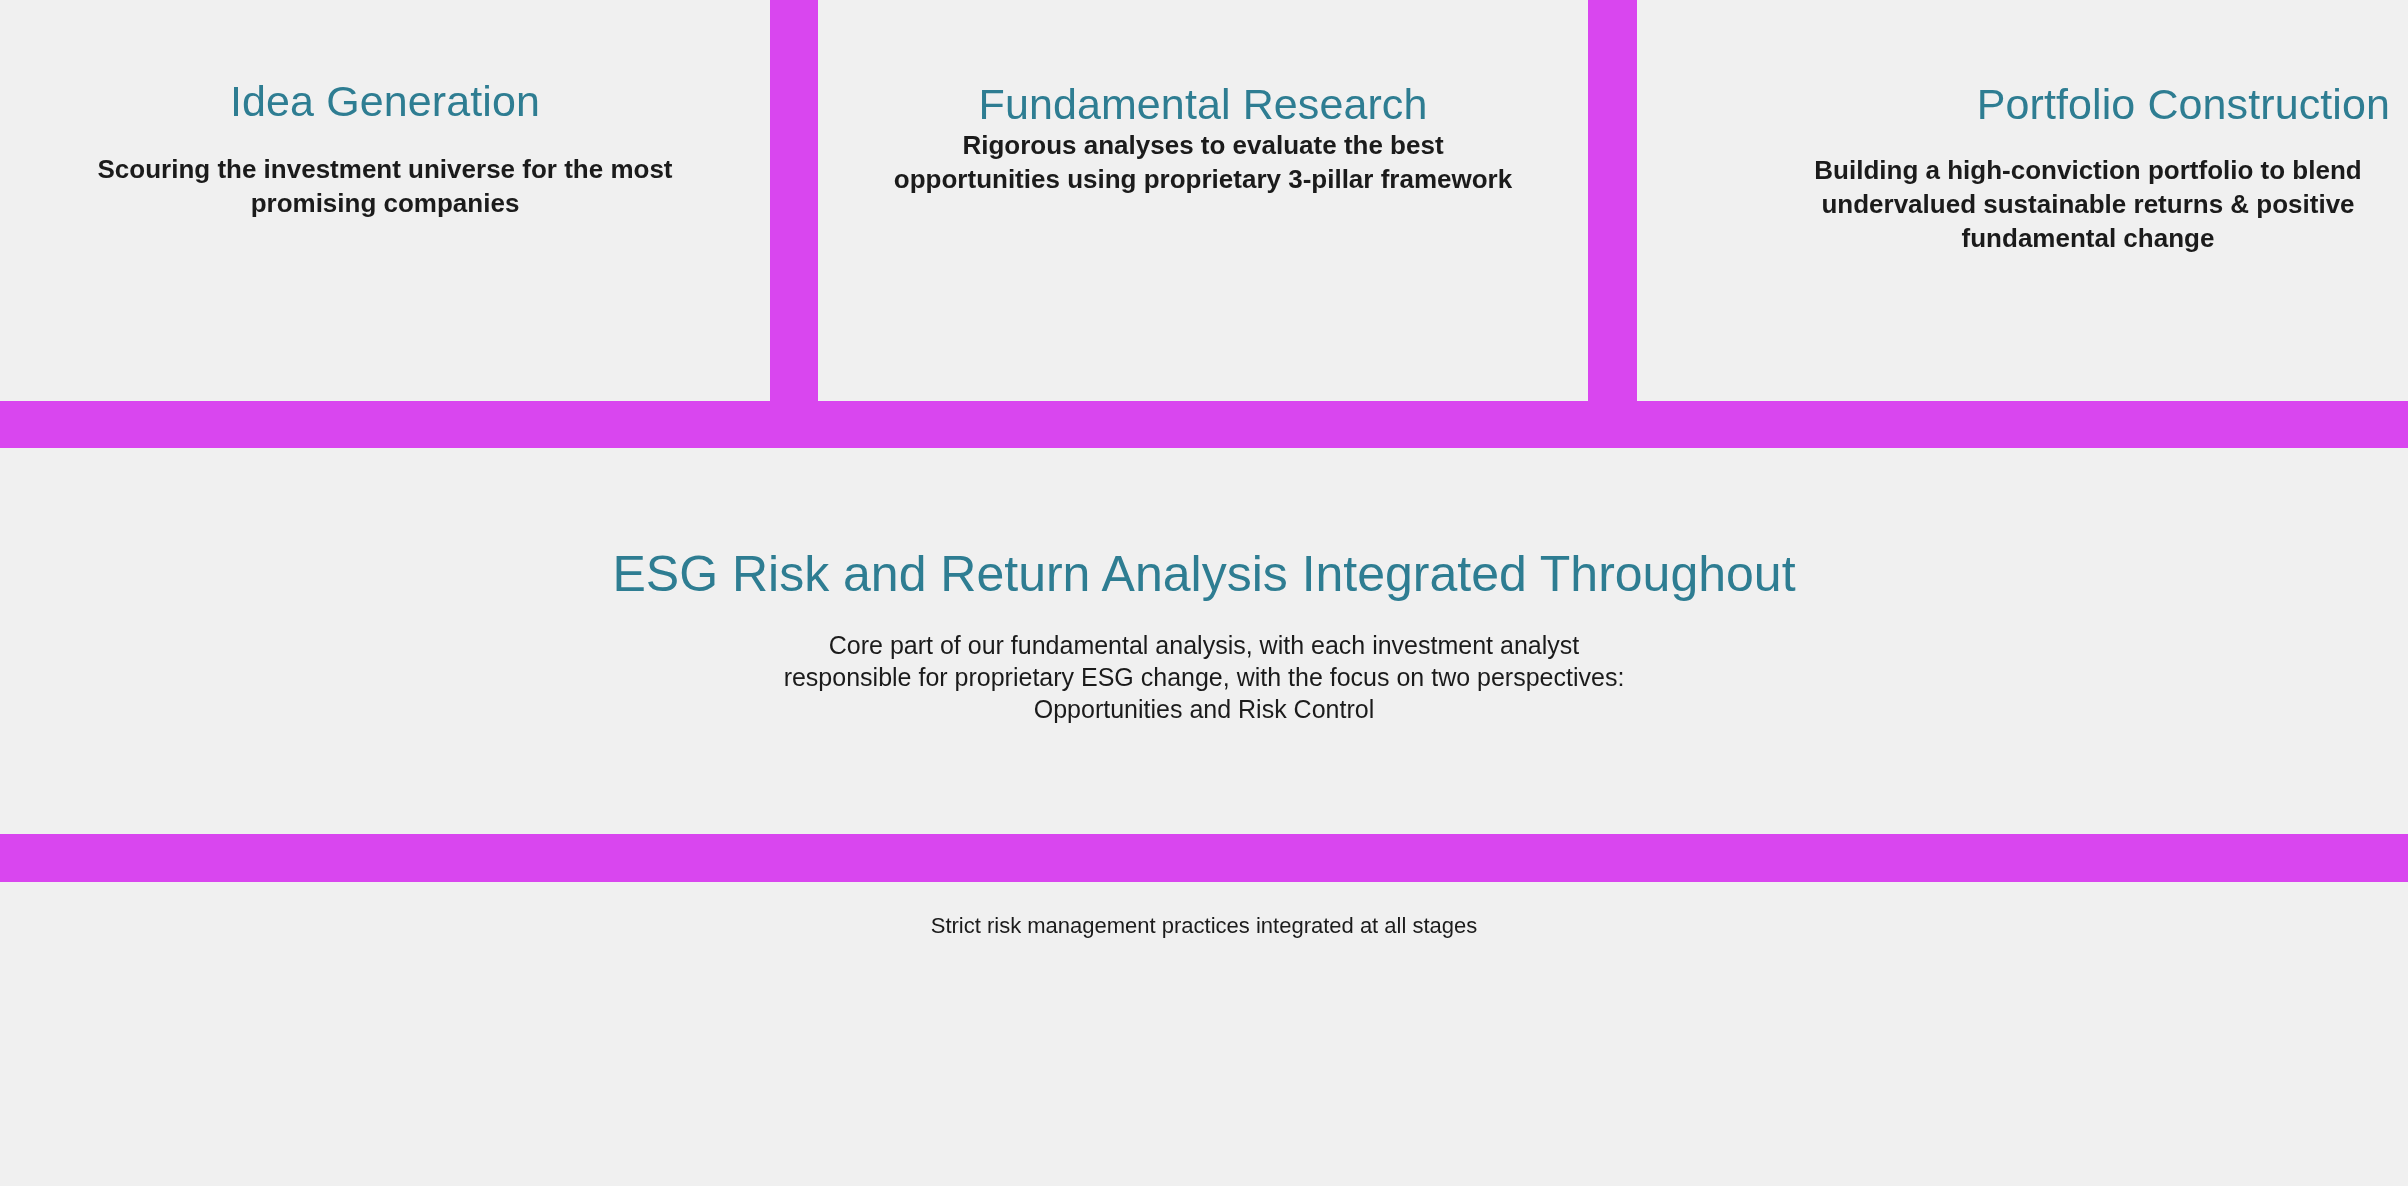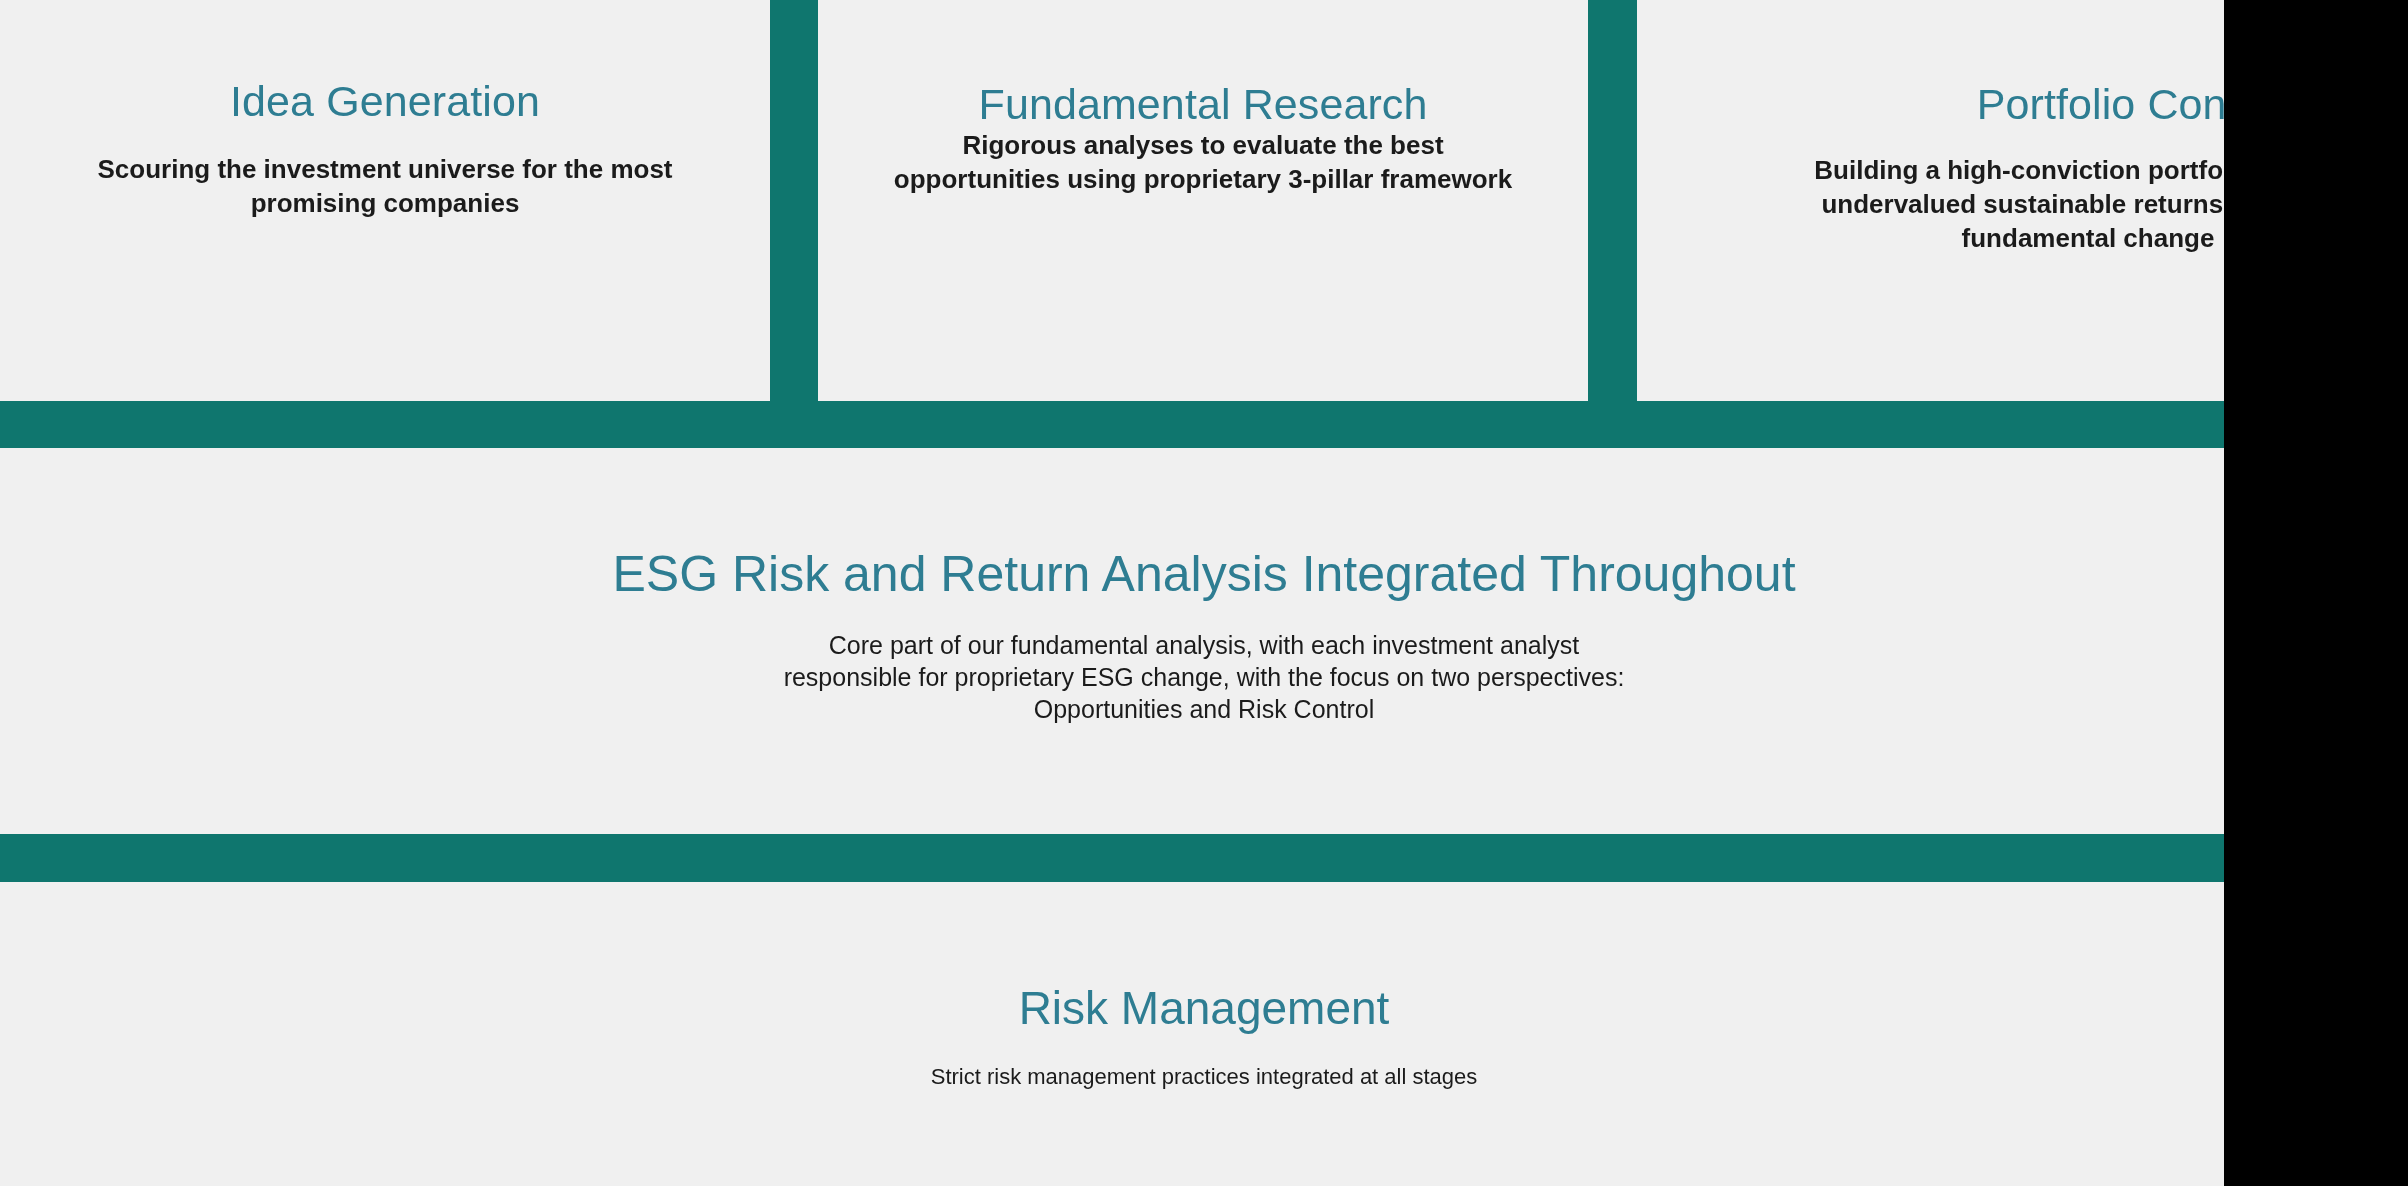--- a/index.html
+++ b/index.html
@@ -8,23 +8,23 @@
     padding: 0;
     background: #000000;
   }
   body {
     font-family: "Liberation Sans", "DejaVu Sans", sans-serif;
     -webkit-font-smoothing: antialiased;
   }
 
   #canvas {
     position: relative;
-    width: 2224px;
+    width: 2408px;
     height: 1186px;
-    background: #0f766e;
+    background: #d946ef;
     overflow: hidden;
   }
 
   
   .panel {
     position: absolute;
     background: #f0f0f0;
     box-sizing: border-box;
     display: flex;
     flex-direction: column;
@@ -140,17 +140,16 @@
   </section>
 
   <section class="panel panel-esg">
     <h2 class="esg-title">ESG Risk and Return Analysis Integrated Throughout</h2>
     <p class="esg-desc">Core part of our fundamental analysis, with each investment analyst
 responsible for proprietary ESG change, with the focus on two perspectives:
 Opportunities and Risk Control</p>
   </section>
 
   <section class="panel panel-risk">
-    <h2 class="risk-title">Risk Management</h2>
     <p class="risk-desc">Strict risk management practices integrated at all stages</p>
   </section>
 
 </div>
 
 </body></html>

